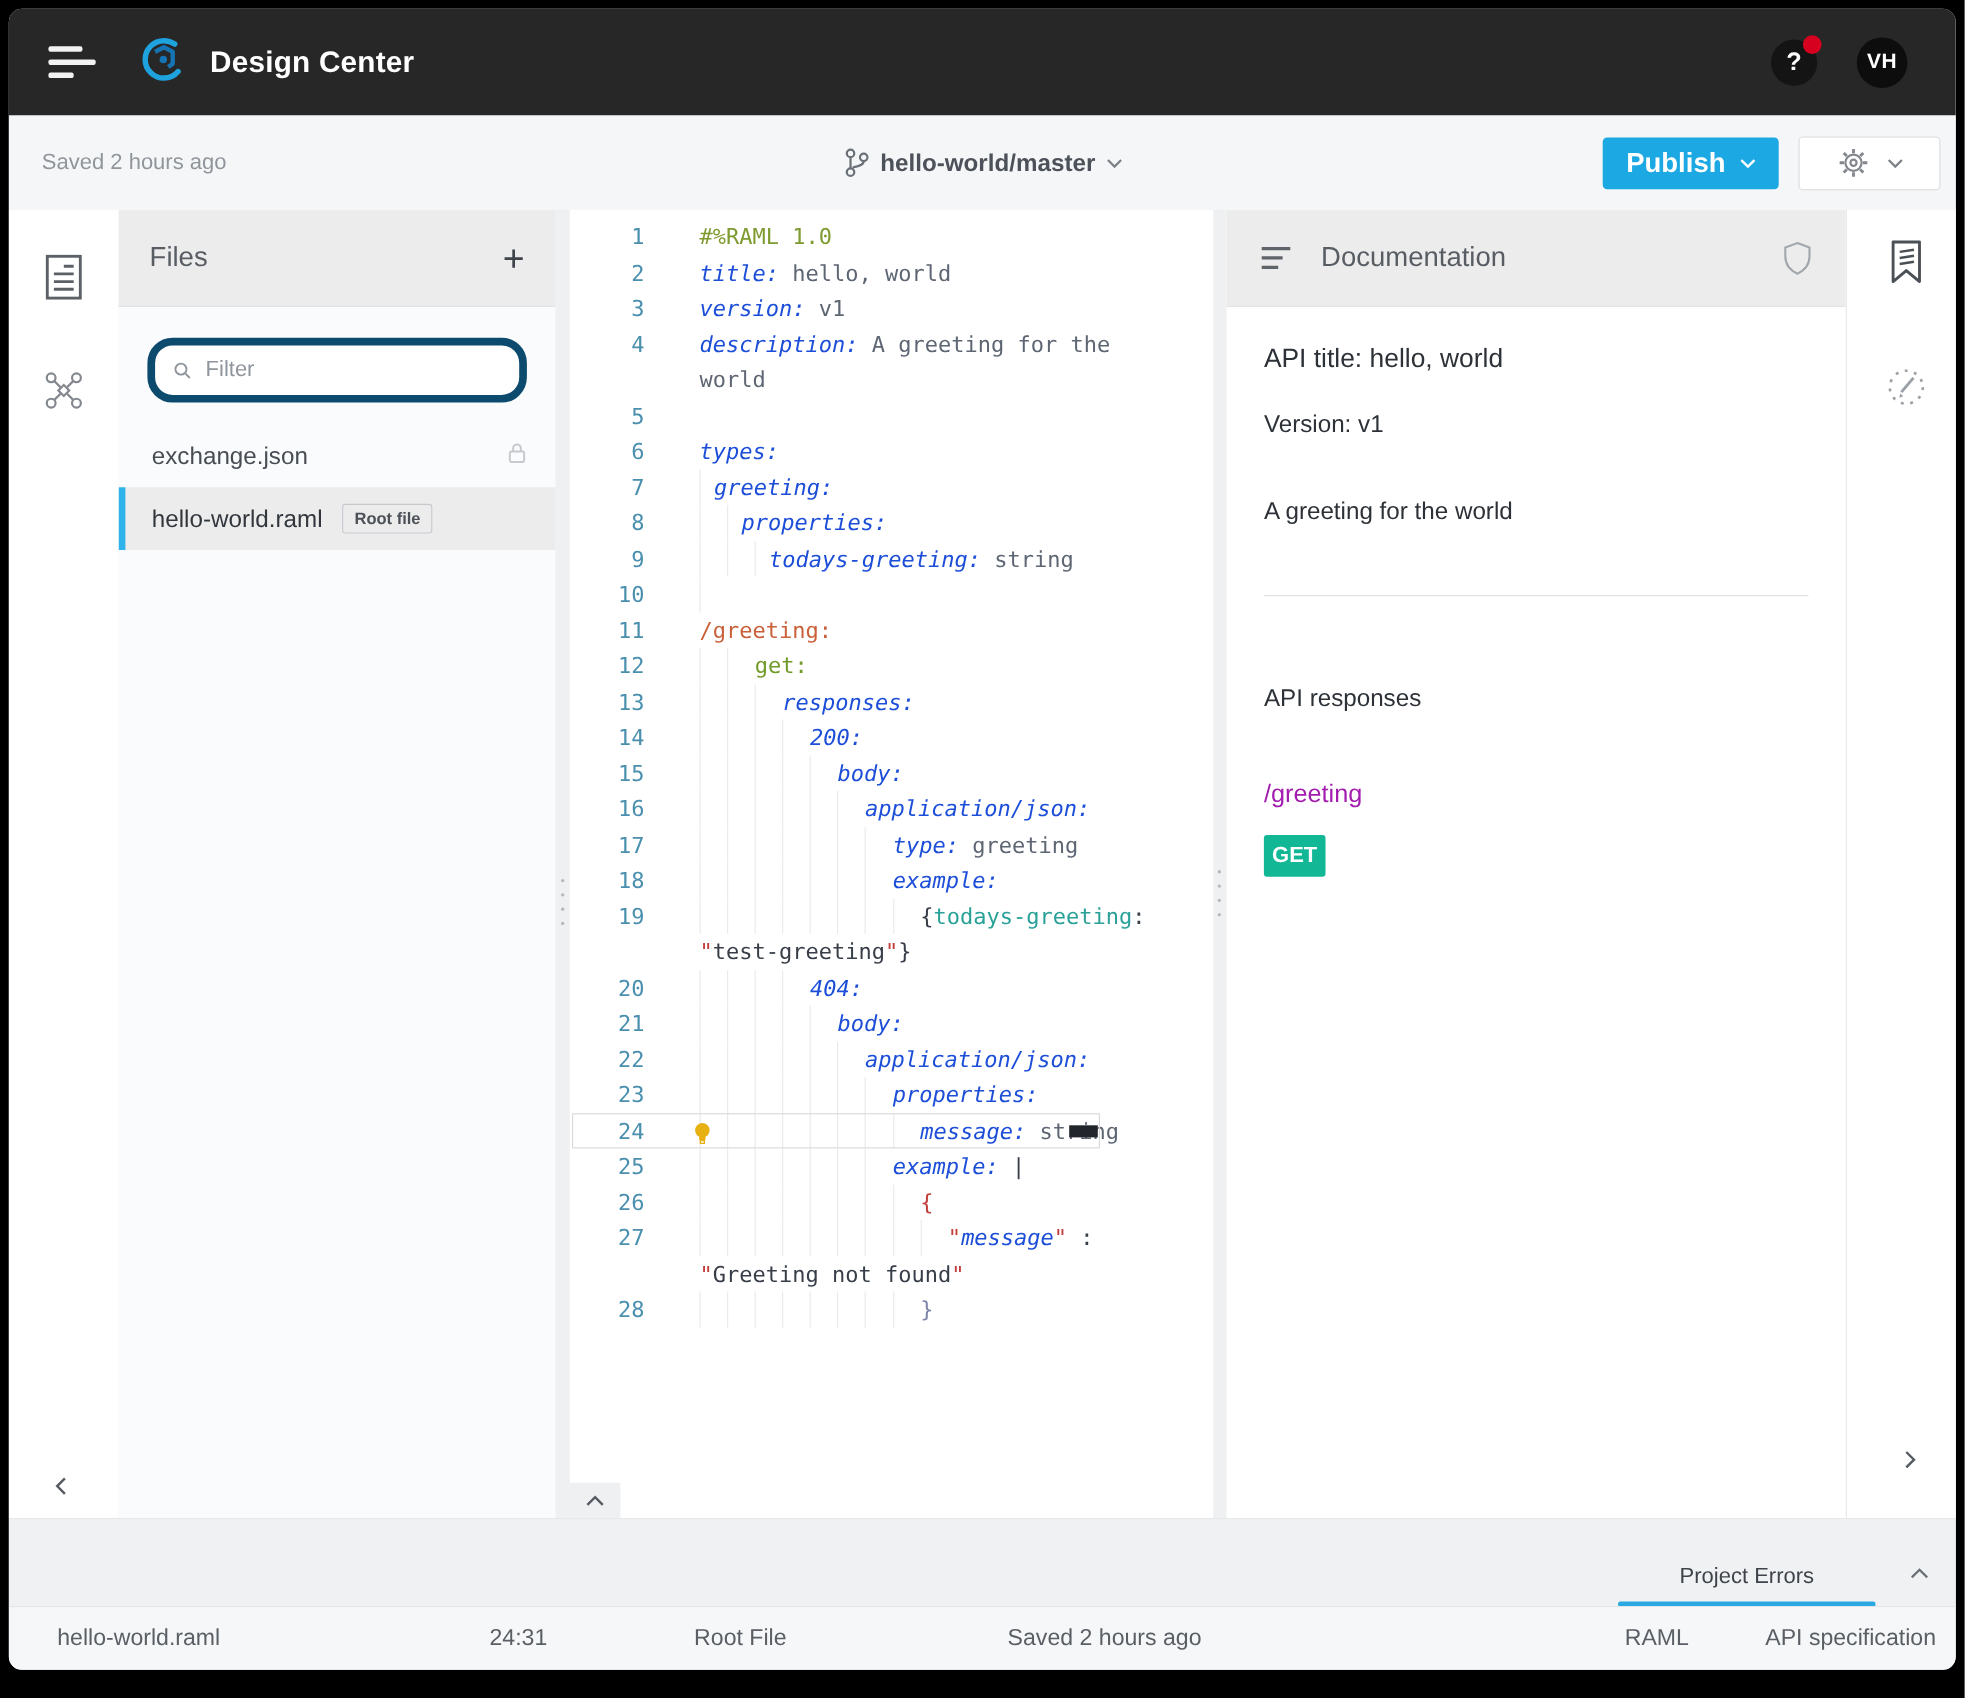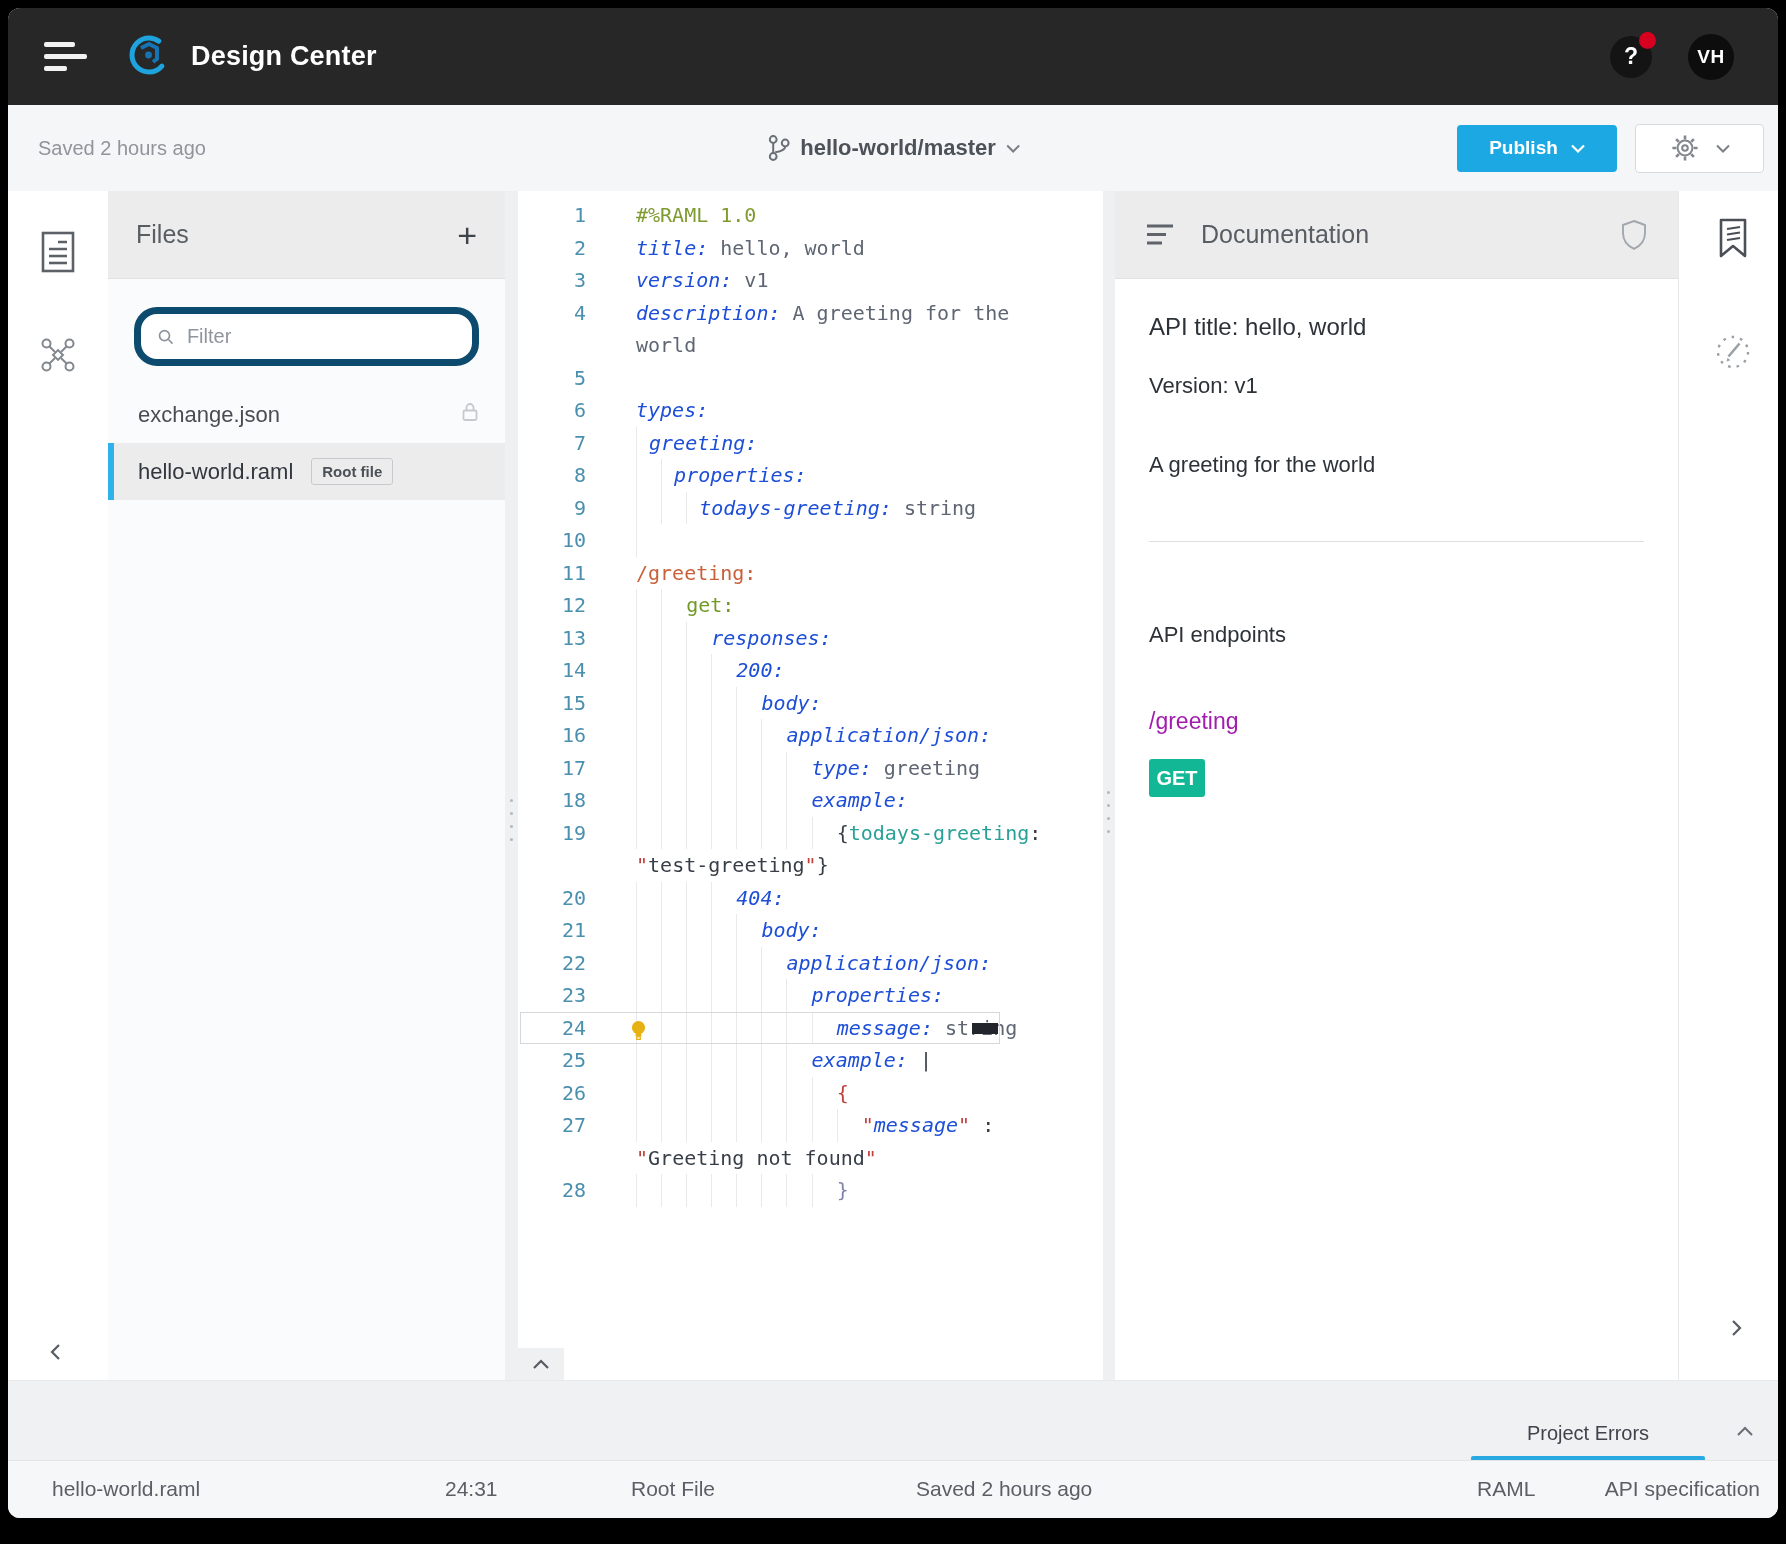--- a/index.html
+++ b/index.html
@@ -26,21 +26,21 @@
 
   
   .toolbar{position:absolute;left:0;top:97px;width:100%;height:86px;background:#f5f6f7;
            border-bottom:1px solid #e6e8ea;display:flex;align-items:center;}
   .saved{color:#8f959b;font-size:20px;margin-left:30px;}
   .branch{position:absolute;left:50%;transform:translateX(-50%);display:flex;align-items:center;
           gap:10px;cursor:pointer;text-align:center;}
   .branchlbl{color:#4d525a;font-size:22px;font-weight:bold;}
   .tb-right{margin-left:auto;margin-right:14px;display:flex;align-items:center;gap:18px;}
   .publish{height:47px;min-width:160px;background:#1ca8e2;border:none;border-radius:4px;color:#fff;
-           font-size:19px;font-weight:bold;display:flex;align-items:center;justify-content:center;
+           font-size:25px;font-weight:bold;display:flex;align-items:center;justify-content:center;
            gap:13px;cursor:pointer;font-family:inherit;}
   .gearbtn{height:47px;width:127px;background:#fff;border:1px solid #d8dadd;border-radius:4px;
            display:flex;align-items:center;justify-content:center;gap:16px;cursor:pointer;}
 
   
   .main{position:absolute;left:0;top:183px;width:100%;height:1189px;background:#eef0f1;}
   .lstrip{position:absolute;left:0;top:0;width:100px;height:100%;background:#fff;border-right:1px solid #e6e8ea;}
   .lstrip .ic1{position:absolute;left:30px;top:38px;}
   .lstrip .ic2{position:absolute;left:28px;top:142px;}
   .collapseL{position:absolute;left:40px;bottom:14px;cursor:pointer;}
@@ -417,21 +417,21 @@
         <span class="paneltitle">Documentation</span>
         <svg class="shieldic" width="28" height="32" viewBox="0 0 28 32">
           <path d="M14 2 L25 6 V14 C25 21.5 20.5 26.8 14 29.8 C7.5 26.8 3 21.5 3 14 V6 Z" fill="none" stroke="#a2a7ad" stroke-width="1.9"></path>
         </svg>
       </div>
       <div class="docbody">
         <div class="doc-apititle">API title: hello, world</div>
         <div class="doc-version">Version: v1</div>
         <div class="doc-desc">A greeting for the world</div>
         <hr class="dochr">
-        <div class="doc-endpoints">API endpoints</div>
+        <div class="doc-endpoints">API responses</div>
         <div class="doc-link">/greeting</div>
         <div class="getbadge">GET</div>
       </div>
     </div>
 
     <div class="rstrip">
       <div class="ic1">
         <svg width="38" height="46" viewBox="0 0 38 46">
           <path d="M7 5 H31 V41 L19 31 L7 41 Z" fill="none" stroke="#4b5056" stroke-width="2.6" stroke-linejoin="round"></path>
           <line x1="13" y1="14" x2="26" y2="12" stroke="#4b5056" stroke-width="2.2"></line>

